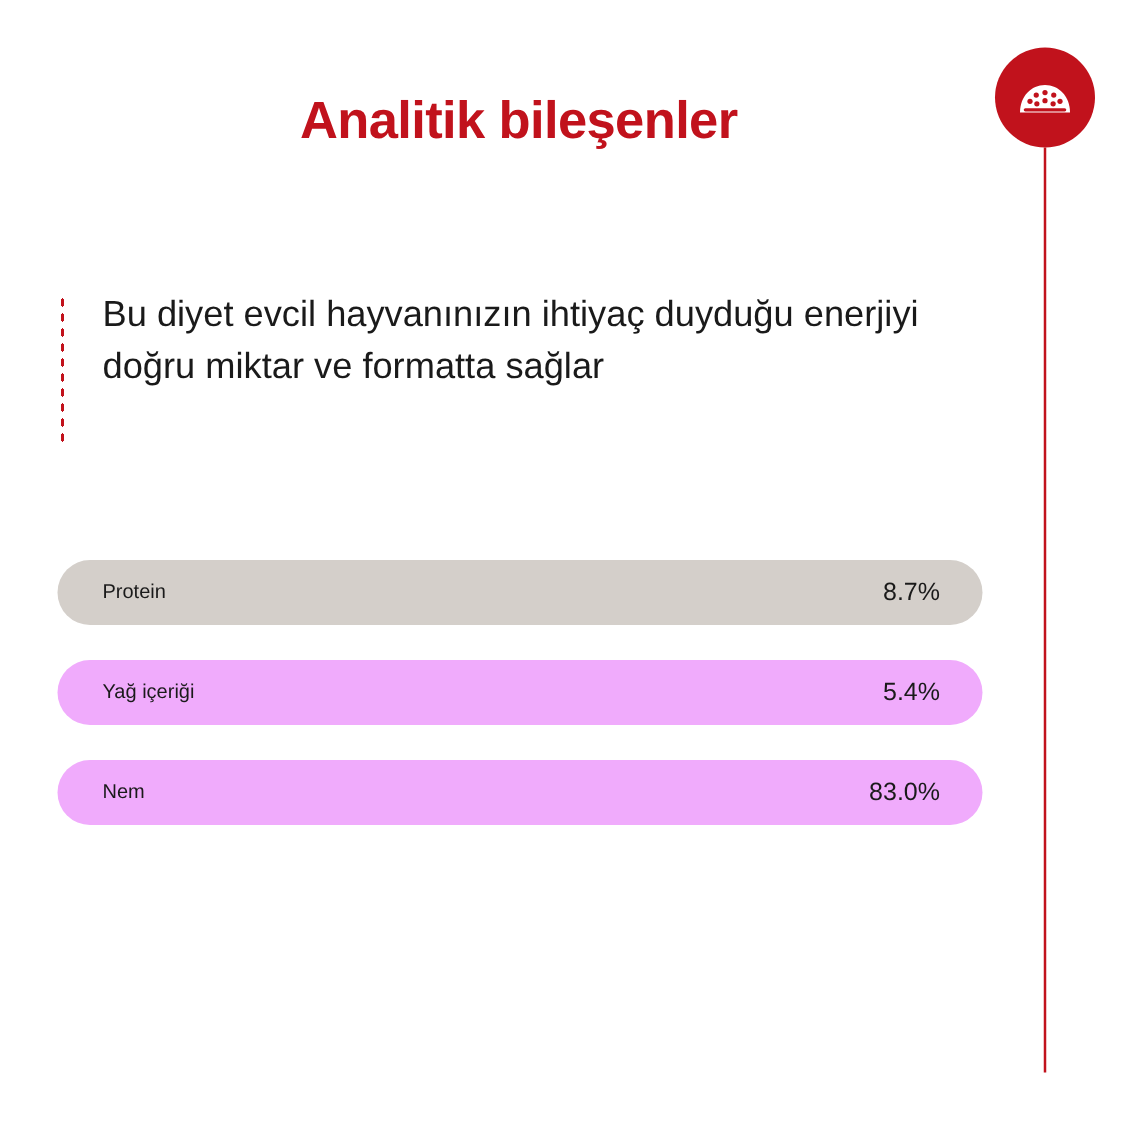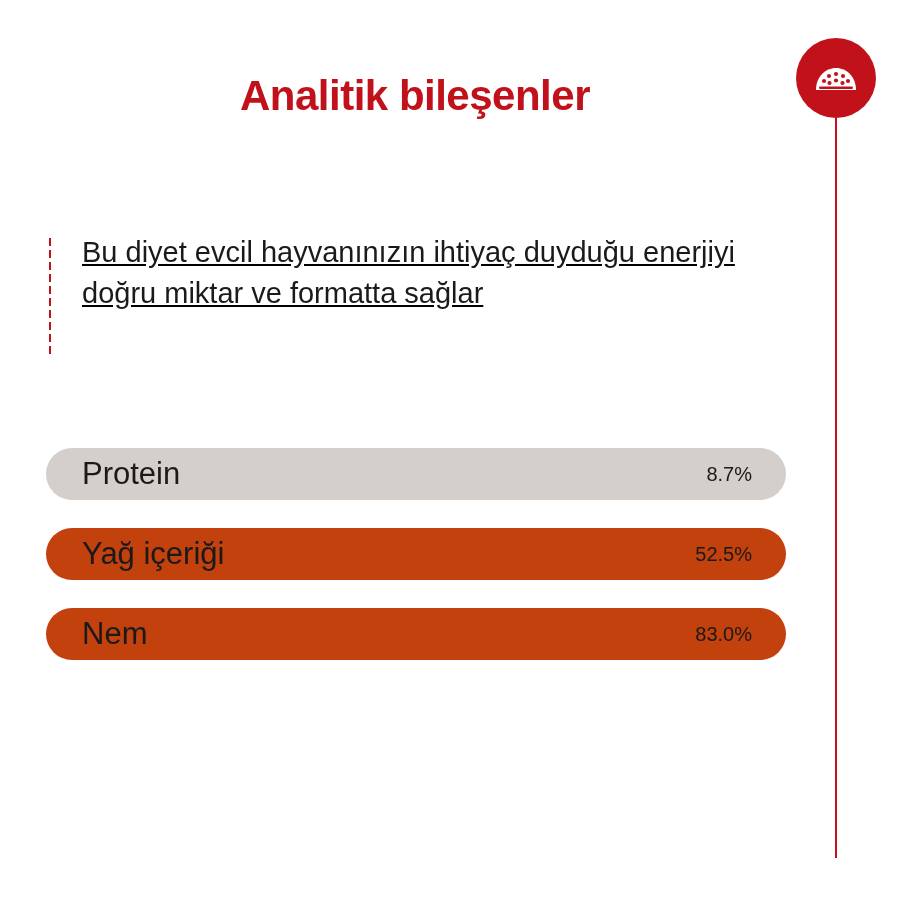--- a/index.html
+++ b/index.html
@@ -62,21 +62,20 @@
   }
 
   
   .intro-wrap {
     position: absolute;
     top: 232px;
     left: 48px;
     width: 720px;
     display: flex;
     align-items: flex-start;
-    text-decoration: underline;
   }
   .dotted-rule {
     width: 4px;
     height: 118px;
     margin-top: 4px;
     background-image: radial-gradient(#c1121c 45%, transparent 46%);
     background-size: 4px 12px;
     background-repeat: repeat-y;
     flex: 0 0 auto;
   }
@@ -99,23 +98,23 @@
     height: 52px;
     border-radius: 26px;
     display: flex;
     align-items: center;
     justify-content: space-between;
     padding: 0 34px 0 36px;
     box-sizing: border-box;
     margin-bottom: 10px;
   }
   .row.dark { background: #d4cfca; }
-  .row.light { background: #c2410c; margin-top: 28px; }
+  .row.light { background: #f0abfc; margin-top: 28px; }
   .row-label {
-    font-size: 31px;
+    font-size: 16px;
     color: #1a1a1a;
   }
   .row-value {
     font-size: 20px;
     color: #1a1a1a;
   }
 </style>
 </head>
 <body>
 
@@ -150,21 +149,21 @@
 
   <div class="rows">
 
     <div class="row dark">
       <span class="row-label">Protein</span>
       <span class="row-value">8.7%</span>
     </div>
 
     <div class="row light">
       <span class="row-label">Yağ içeriği</span>
-      <span class="row-value">52.5%</span>
+      <span class="row-value">5.4%</span>
     </div>
 
 
     <div class="row light">
       <span class="row-label">Nem</span>
       <span class="row-value">83.0%</span>
     </div>
 
   </div>
 </div>

